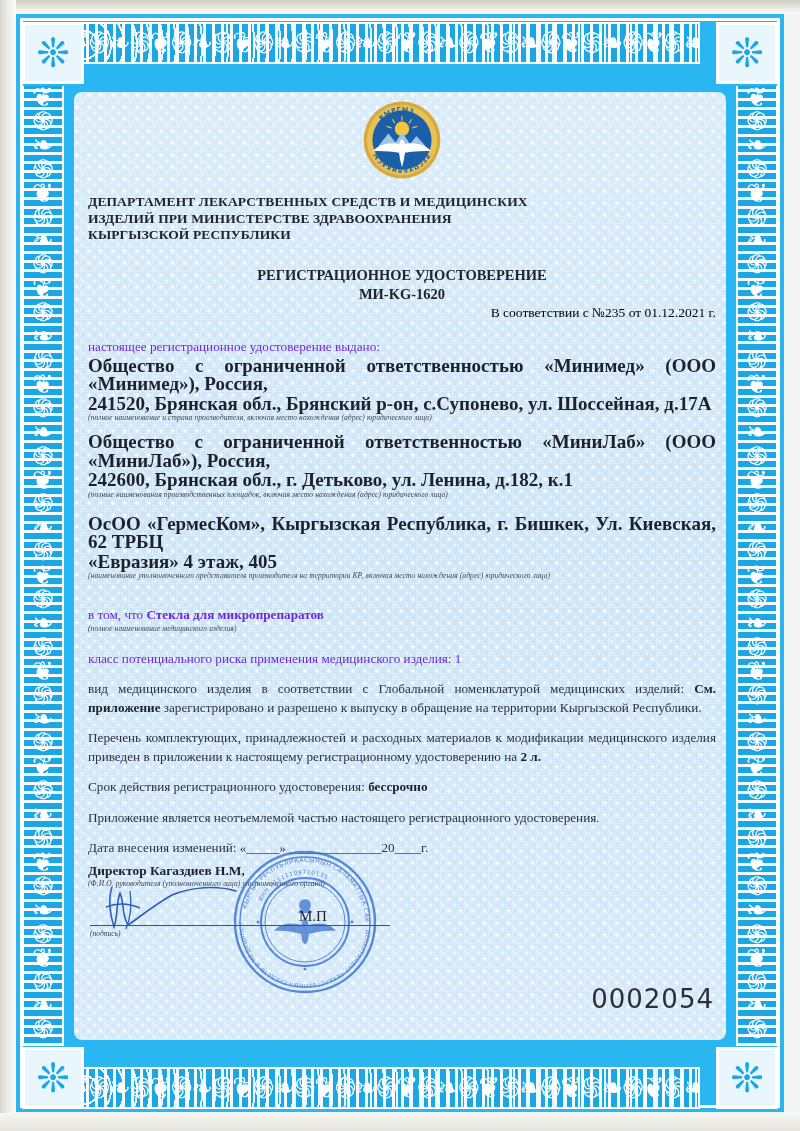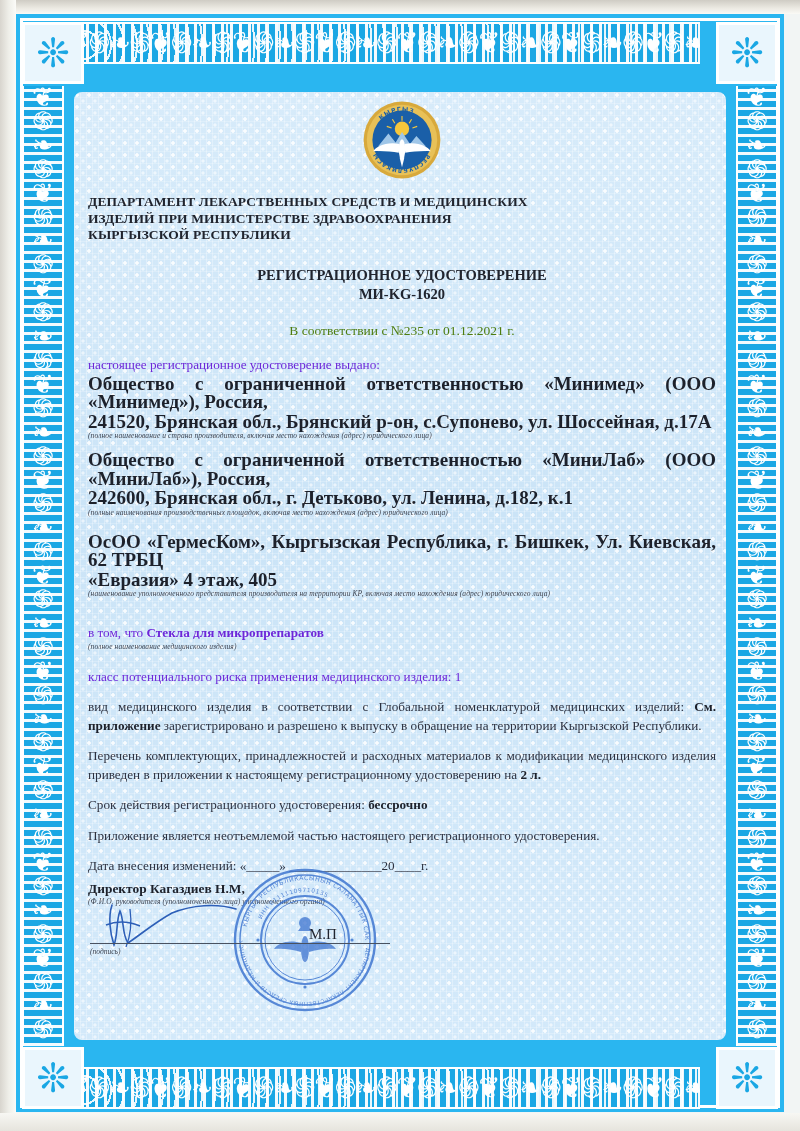--- a/index.html
+++ b/index.html
@@ -196,25 +196,25 @@
     color: #20242e;
   }
   .cert-number {
     text-align: center;
     font-weight: bold;
     font-size: 14.5px;
     line-height: 19px;
     color: #20242e;
   }
   .cert-order {
-    text-align: center;
+    text-align: right;
     font-size: 13.5px;
     line-height: 18px;
-    margin-top: 18px;
-    color: #4d7c0f;
+    margin-top: 0;
+    color: #000000;
   }
   .caption {
     font-size: 7.5px;
     font-style: italic;
     color: #3d4350;
     line-height: 10px;
     letter-spacing: 0.1px;
   }
   .caption.center { text-align: center; }
 
@@ -258,21 +258,21 @@
     color: #1d212b;
   }
   .sig-line {
     position: absolute;
     left: 2px; top: 62px;
     width: 300px;
     border-bottom: 1px solid #4a5260;
   }
   .sig-mp {
     position: absolute;
-    left: 221px; top: 45px;
+    left: 211px; top: 45px;
     font-size: 15px;
     color: #1f2430;
     font-family: "Liberation Serif", serif;
   }
   .sig-caption-podpis {
     position: absolute;
     left: 2px; top: 66px;
     font-size: 7.5px;
     font-style: italic;
     color: #3d4350;
@@ -621,15 +621,16 @@
             <circle cx="77" cy="124" r="1.6"></circle>
           </g>
         </svg>
       </div>
 
       <div class="sig-line"></div>
       <div class="sig-mp">М.П</div>
       <div class="sig-caption-podpis">(подпись)</div>
     </div>
 
+    <div class="serial">0002054</div>
 
   </div>
 </div>
 
 </body></html>

